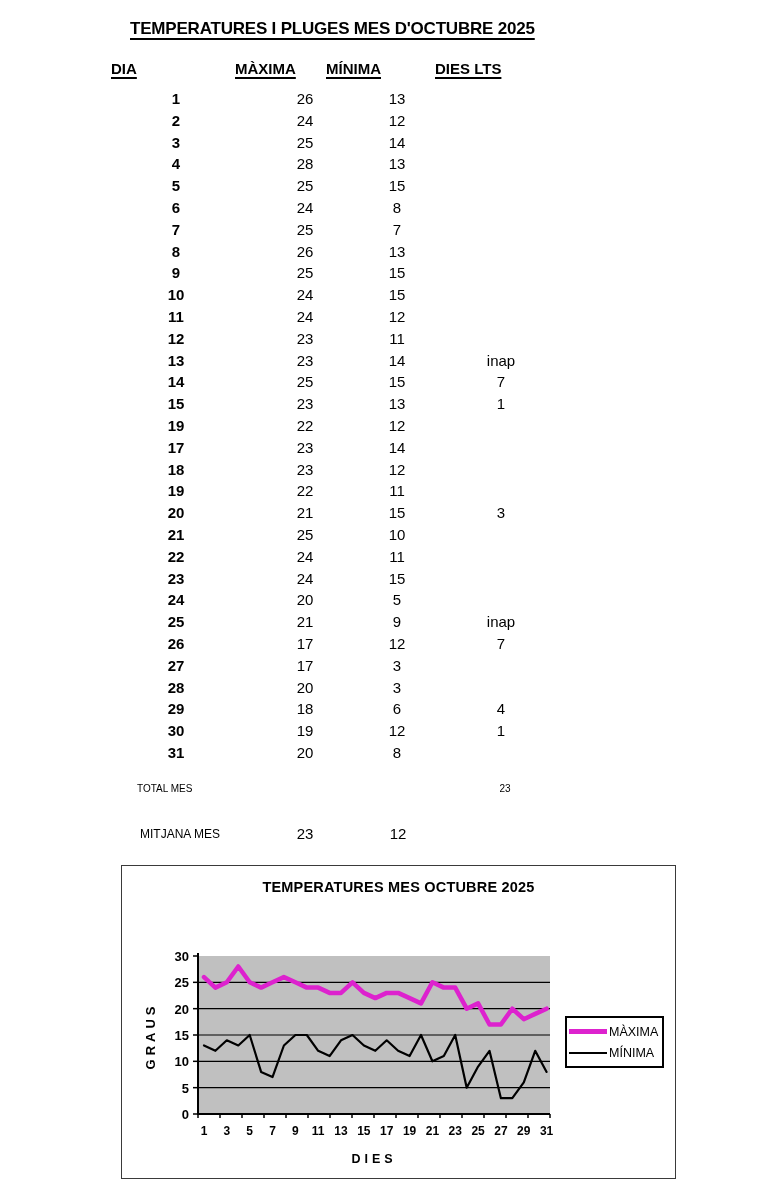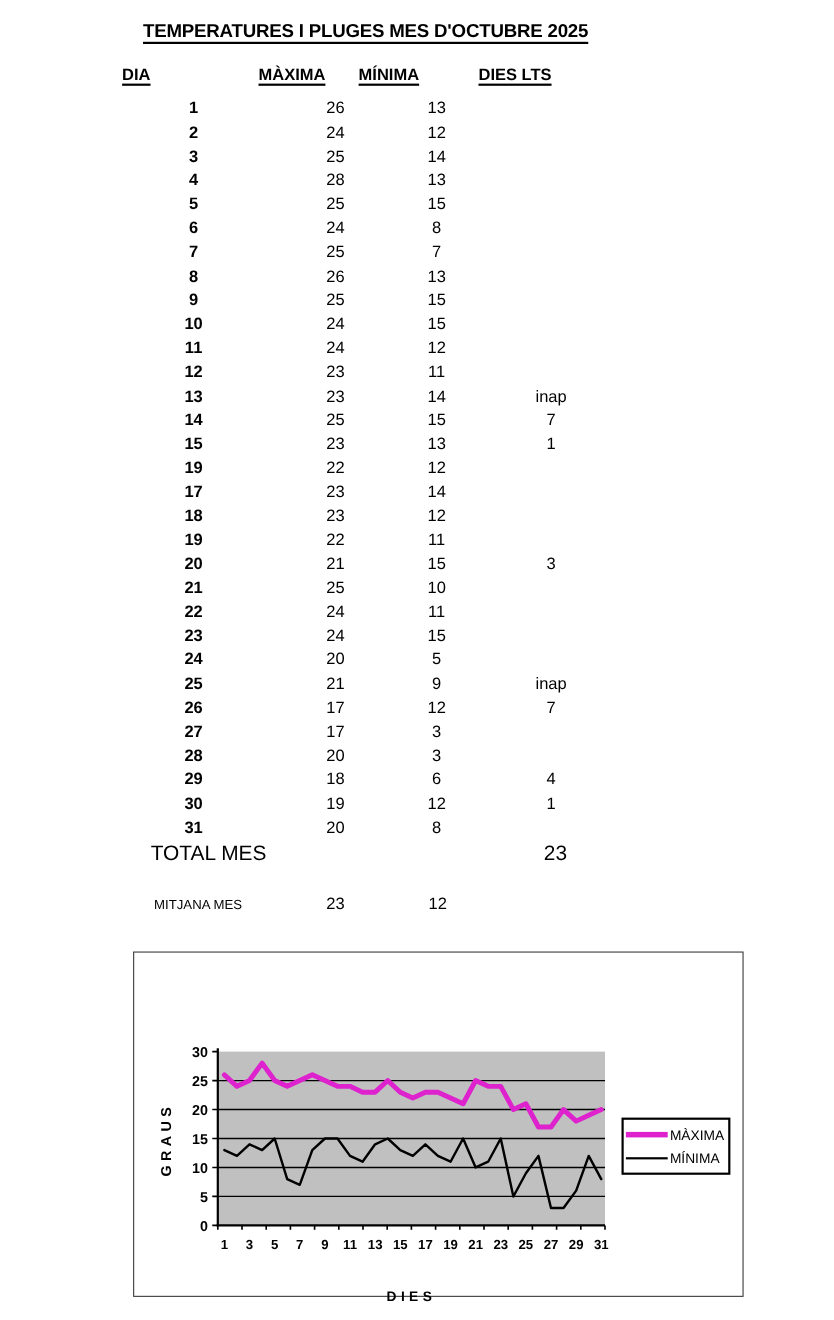--- a/index.html
+++ b/index.html
@@ -17,39 +17,39 @@
   .hcell{position:absolute;width:140px;font-weight:bold;font-size:15px;
     text-decoration:underline;text-decoration-thickness:1.5px;text-underline-offset:3px;
     white-space:nowrap;}
   .h0{left:-26px;} .h1{left:98px;} .h2{left:189px;} .h3{left:298px;}
   .trow{position:relative;height:21.8px;font-size:15px;}
   .cell{position:absolute;width:120px;text-align:center;line-height:21.8px;}
   .c-dia{left:-21px;font-weight:bold;}
   .c-max{left:108px;}
   .c-min{left:200px;}
   .c-plu{left:304px;}
-  .total-row{position:relative;height:22px;font-size:19px;margin-top:2px;text-decoration:underline;}
+  .total-row{position:relative;height:22px;font-size:10px;margin-top:14px;text-decoration:underline;}
   .total-label{position:absolute;left:0;top:0;line-height:22px;}
   .total-pluja{position:absolute;left:308px;width:120px;text-align:center;line-height:22px;}
   .mean-row{position:relative;height:22px;margin-top:23px;}
   .mean-label{position:absolute;left:3px;top:4px;font-size:12px;}
   .mean-max{position:absolute;left:108px;width:120px;text-align:center;font-size:15px;line-height:22px;}
   .mean-min{position:absolute;left:201px;width:120px;text-align:center;font-size:15px;line-height:22px;}
 
   
   .chart-frame{position:absolute;left:121px;top:865px;width:555px;height:314px;
     border:1px solid #3a3a3a;background:#fff;box-sizing:border-box;}
   .chart-title{position:absolute;left:0;top:13px;width:100%;text-align:center;
     font-size:14.5px;font-weight:bold;letter-spacing:0.2px;}
   .plot-svg{position:absolute;left:0;top:0;width:553px;height:312px;}
   .plot-svg text{font-family:"Liberation Sans",sans-serif;font-weight:bold;fill:#000;}
   .ylabel{position:absolute;left:-41px;top:162px;width:140px;height:16px;text-align:center;
     font-weight:bold;font-size:13px;letter-spacing:4px;transform:rotate(-90deg);}
   .xlabel{position:absolute;left:192px;top:286px;width:120px;text-align:center;
-    font-weight:bold;font-size:12.5px;letter-spacing:4px;margin-top:20px;}
+    font-weight:bold;font-size:12.5px;letter-spacing:4px;}
   .legend{position:absolute;left:443px;top:150px;width:99px;height:52px;box-sizing:border-box;
     border:2px solid #000;background:#fff;display:flex;flex-direction:column;
     justify-content:space-around;padding:3px 2px;}
   .legend-row{display:flex;align-items:center;}
   .legend-swatch{width:38px;flex:0 0 38px;margin-right:2px;}
   .sw-max{height:5px;}
   .sw-min{height:2px;}
   .legend-label{font-size:12.5px;white-space:nowrap;}
 </style>
 </head>
@@ -257,20 +257,21 @@
     <span class="total-pluja">23</span>
   </div>
   <div class="mean-row">
     <span class="mean-label">MITJANA MES</span>
     <span class="mean-max">23</span>
     <span class="mean-min">12</span>
   </div>
 </div>
 
 <div class="chart-frame">
+  <div class="chart-title">TEMPERATURES MES OCTUBRE 2025</div>
   <svg class="plot-svg" id="plot-svg" viewBox="0 0 553 312" xmlns="http://www.w3.org/2000/svg">
       <rect x="76" y="90" width="352" height="158" fill="#c0c0c0"></rect>
       <line x1="76" y1="221.66666666666666" x2="428" y2="221.66666666666666" stroke="#000" stroke-width="1.2"></line>
       <line x1="76" y1="195.33333333333334" x2="428" y2="195.33333333333334" stroke="#000" stroke-width="1.2"></line>
       <line x1="76" y1="169" x2="428" y2="169" stroke="#000" stroke-width="1.2"></line>
       <line x1="76" y1="142.66666666666669" x2="428" y2="142.66666666666669" stroke="#000" stroke-width="1.2"></line>
       <line x1="76" y1="116.33333333333331" x2="428" y2="116.33333333333331" stroke="#000" stroke-width="1.2"></line>
       <line x1="76" y1="87" x2="76" y2="249" stroke="#000" stroke-width="2"></line>
       <line x1="75" y1="248" x2="428" y2="248" stroke="#000" stroke-width="2"></line>
       <line x1="71" y1="248" x2="76" y2="248" stroke="#000" stroke-width="1.5"></line>

